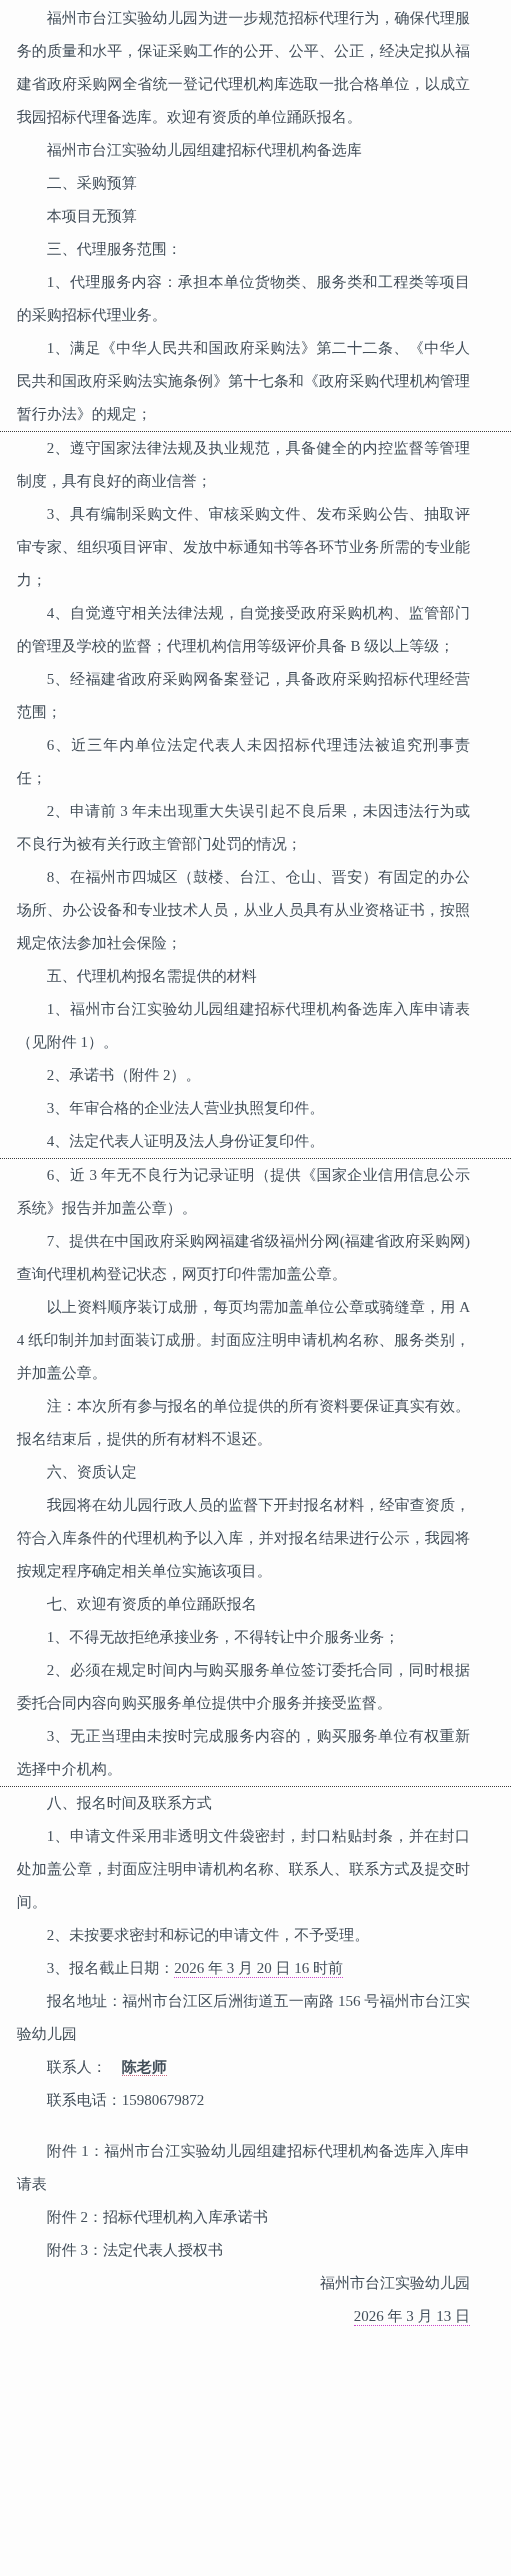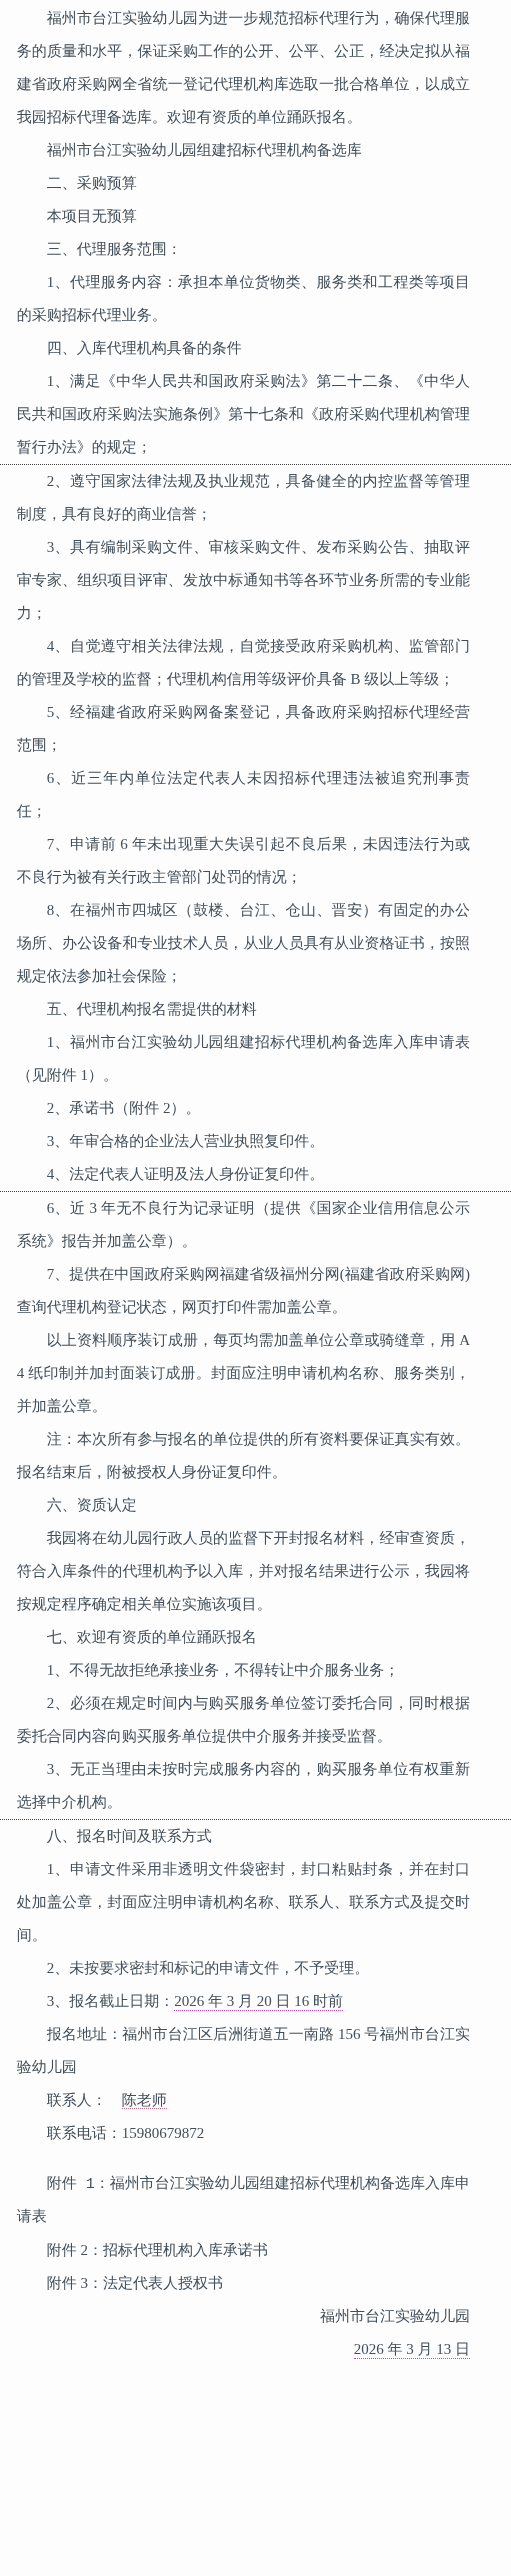--- a/index.html
+++ b/index.html
@@ -17,67 +17,67 @@
   p.para{
     margin:0;
     padding:0 41px 0 16.7px;
     font-size:15px;
     line-height:33px;
     text-align:justify;
     text-indent:30px;
     word-break:break-all;
   }
   p.para.right{text-align:right;text-indent:0;}
-  p.para.mt{margin-top:17.5px;font-family:Liberation Mono, monospace;}
+  p.para.mt{margin-top:17.5px;}
   .pagebreak{
     border-top:1.6px dotted #3c3c3c;
     height:0;
     margin:0;
     width:511px;
   }
   .u-date{
     text-decoration-color:#6b7f94;
     border-bottom:0.8px dotted #cc44cc;
     padding-bottom:0.8px;
   }
   .spell{
     border-bottom:1.6px dotted #cc6680;
+    font-weight:bold;
   }
 </style>
 </head>
 <body>
 
 <div class="page">
   <div class="doc">
       <p class="para"><span>福州市台江实验幼儿园为进一步规范招标代理行为，确保代理服务的质量和水平，保证采购工作的公开、公平、公正，经决定拟从福建省政府采购网全省统一登记代理机构库选取一批合格单位，以成立我园招标代理备选库。欢迎有资质的单位踊跃报名。</span></p>
       <p class="para"><span>福州市台江实验幼儿园组建招标代理机构备选库</span></p>
       <p class="para"><span>二、采购预算</span></p>
       <p class="para"><span>本项目无预算</span></p>
       <p class="para"><span>三、代理服务范围：</span></p>
       <p class="para"><span>1、代理服务内容：承担本单位货物类、服务类和工程类等项目的采购招标代理业务。</span></p>
-      <p class="para"><span>四、入库代理机构具备的条件</span></p>
       <p class="para"><span>1、满足《中华人民共和国政府采购法》第二十二条、《中华人民共和国政府采购法实施条例》第十七条和《政府采购代理机构管理暂行办法》的规定；</span></p>
       <div class="pagebreak"></div>
       <p class="para"><span>2、遵守国家法律法规及执业规范，具备健全的内控监督等管理制度，具有良好的商业信誉；</span></p>
       <p class="para"><span>3、具有编制采购文件、审核采购文件、发布采购公告、抽取评审专家、组织项目评审、发放中标通知书等各环节业务所需的专业能力；</span></p>
       <p class="para"><span>4、自觉遵守相关法律法规，自觉接受政府采购机构、监管部门的管理及学校的监督；代理机构信用等级评价具备 B 级以上等级；</span></p>
       <p class="para"><span>5、经福建省政府采购网备案登记，具备政府采购招标代理经营范围；</span></p>
       <p class="para"><span>6、近三年内单位法定代表人未因招标代理违法被追究刑事责任；</span></p>
-      <p class="para"><span>7、申请前 6 年未出现重大失误引起不良后果，未因违法行为或不良行为被有关行政主管部门处罚的情况；</span></p>
+      <p class="para"><span>2、申请前 3 年未出现重大失误引起不良后果，未因违法行为或不良行为被有关行政主管部门处罚的情况；</span></p>
       <p class="para"><span>8、在福州市四城区（鼓楼、台江、仓山、晋安）有固定的办公场所、办公设备和专业技术人员，从业人员具有从业资格证书，按照规定依法参加社会保险；</span></p>
       <p class="para"><span>五、代理机构报名需提供的材料</span></p>
       <p class="para"><span>1、福州市台江实验幼儿园组建招标代理机构备选库入库申请表（见附件 1）。</span></p>
       <p class="para"><span>2、承诺书（附件 2）。</span></p>
       <p class="para"><span>3、年审合格的企业法人营业执照复印件。</span></p>
       <p class="para"><span>4、法定代表人证明及法人身份证复印件。</span></p>
       <div class="pagebreak"></div>
       <p class="para"><span>6、近 3 年无不良行为记录证明（提供《国家企业信用信息公示系统》报告并加盖公章）。</span></p>
       <p class="para"><span>7、提供在中国政府采购网福建省级福州分网(福建省政府采购网)查询代理机构登记状态，网页打印件需加盖公章。</span></p>
       <p class="para"><span>以上资料顺序装订成册，每页均需加盖单位公章或骑缝章，用 A4 纸印制并加封面装订成册。封面应注明申请机构名称、服务类别，并加盖公章。</span></p>
-      <p class="para"><span>注：本次所有参与报名的单位提供的所有资料要保证真实有效。报名结束后，附被授权人身份证复印件。</span></p>
+      <p class="para"><span>注：本次所有参与报名的单位提供的所有资料要保证真实有效。报名结束后，提供的所有材料不退还。</span></p>
       <p class="para"><span>六、资质认定</span></p>
       <p class="para"><span>我园将在幼儿园行政人员的监督下开封报名材料，经审查资质，符合入库条件的代理机构予以入库，并对报名结果进行公示，我园将按规定程序确定相关单位实施该项目。</span></p>
       <p class="para"><span>七、欢迎有资质的单位踊跃报名</span></p>
       <p class="para"><span>1、不得无故拒绝承接业务，不得转让中介服务业务；</span></p>
       <p class="para"><span>2、必须在规定时间内与购买服务单位签订委托合同，同时根据委托合同内容向购买服务单位提供中介服务并接受监督。</span></p>
       <p class="para"><span>3、无正当理由未按时完成服务内容的，购买服务单位有权重新选择中介机构。</span></p>
       <div class="pagebreak"></div>
       <p class="para"><span>八、报名时间及联系方式</span></p>
       <p class="para"><span>1、申请文件采用非透明文件袋密封，封口粘贴封条，并在封口处加盖公章，封面应注明申请机构名称、联系人、联系方式及提交时间。</span></p>
       <p class="para"><span>2、未按要求密封和标记的申请文件，不予受理。</span></p>

